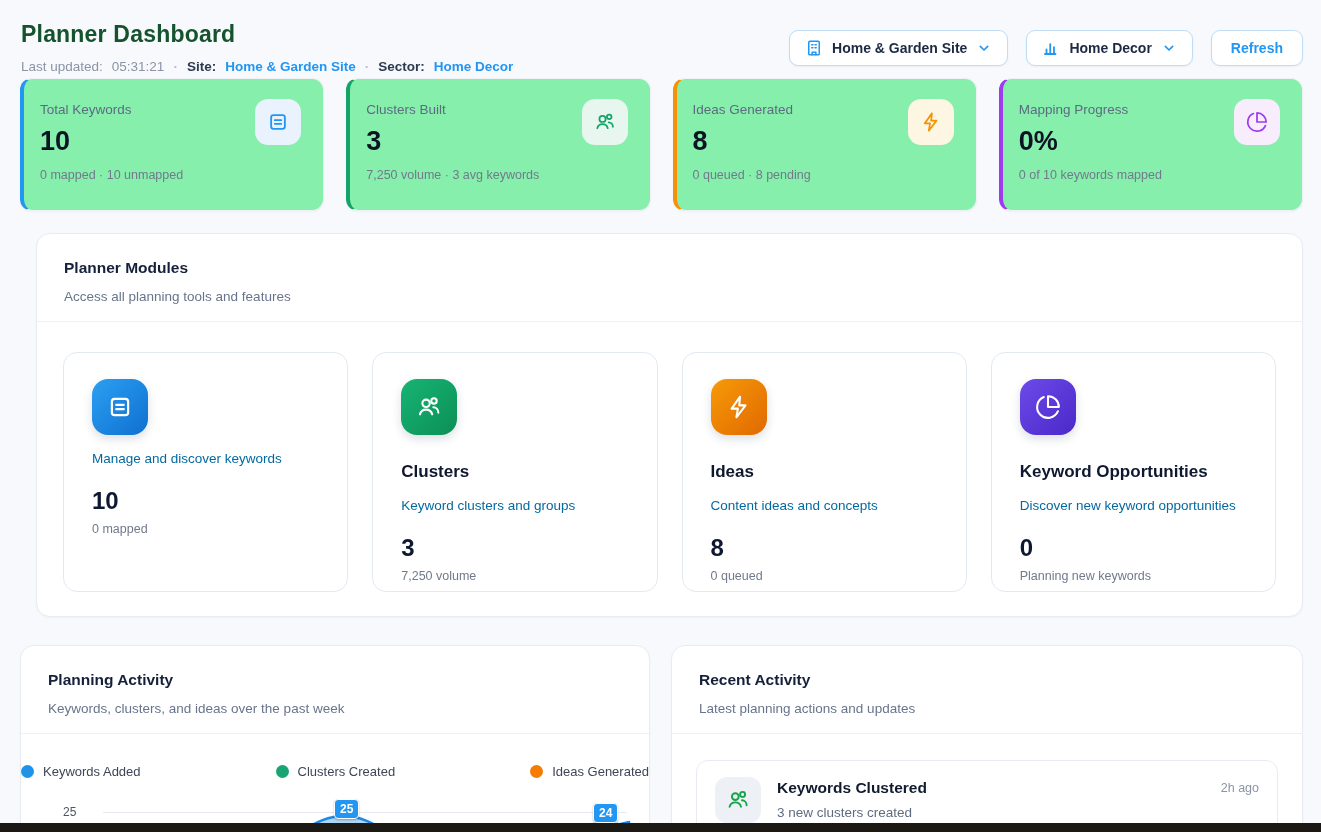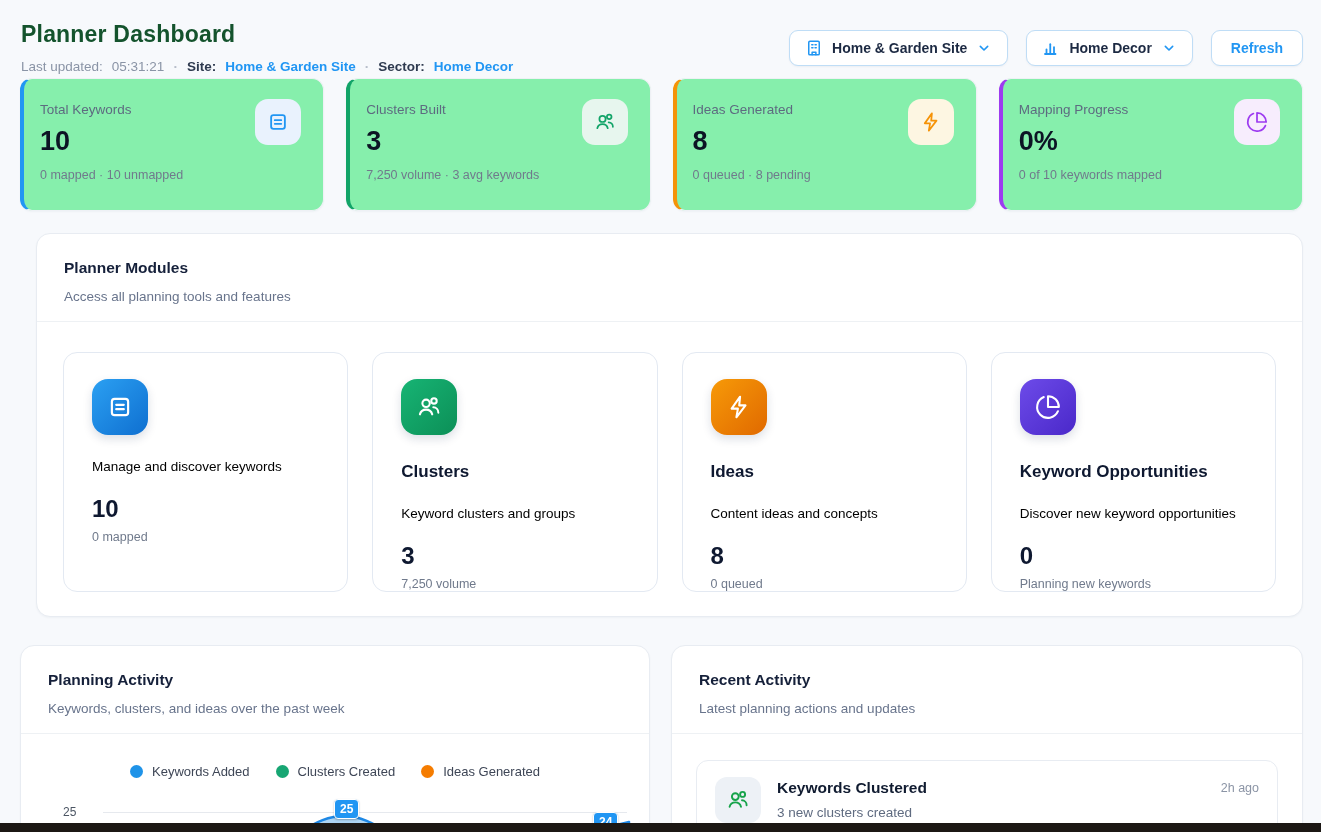--- a/index.html
+++ b/index.html
@@ -43,43 +43,43 @@
   .modules-grid { display:flex; gap:24px; padding:30px 26px 0; }
   .module-card { flex:1; height:240px; border:1px solid #e3e9f2; border-radius:14px; padding:26px 28px;
                  background:#fff; cursor:pointer; }
   .module-icon { width:56px; height:56px; border-radius:16px; display:grid; place-items:center; color:#fff;
                  box-shadow:0 4px 10px rgba(20,40,80,.15); }
   .grad-blue   { background:linear-gradient(135deg,#2ba0f2,#0f6fd0); }
   .grad-green  { background:linear-gradient(135deg,#17b474,#0c8f57); }
   .grad-orange { background:linear-gradient(135deg,#f79a08,#e06900); }
   .grad-purple { background:linear-gradient(135deg,#6d4be9,#4a28c9); }
   .module-title { margin-top:27px; font-size:17px; font-weight:800; color:#0e1830; }
-  .module-desc  { margin-top:24px; font-size:13.5px; color:#000000; }
+  .module-desc  { margin-top:16px; font-size:13.5px; color:#0369a1; }
   .module-value { margin-top:21px; font-size:24px; font-weight:800; color:#0e1830; }
   .module-sub   { margin-top:7px; font-size:12.5px; color:#707a8c; }
 
   
   .activity-panel { left:20px; top:645px; width:630px; height:280px; }
   .recent-panel   { left:671px; top:645px; width:632px; height:280px; }
 
-  .chart-legend { display:flex; justify-content:center; align-items:center; gap:26px; margin-top:30px; }
+  .chart-legend { display:flex; justify-content:space-between; align-items:center; gap:26px; margin-top:30px; }
   .legend-item { display:flex; align-items:center; gap:9px; font-size:13px; color:#3e4656; }
   .legend-dot { width:13px; height:13px; border-radius:50%; }
   .dot-blue   { background:#1f93e8; }
   .dot-green  { background:#17a673; }
   .dot-orange { background:#f57c00; }
 
   .chart-area { position:absolute; left:20px; right:12px; top:145px; height:115px; }
   .y-tick { position:absolute; left:22px; top:14px; font-size:12px; color:#4b5563; }
   .gridline { position:absolute; left:62px; right:10px; top:21px; height:1px; background:#e6e9ee; }
   .chart-svg { position:absolute; inset:0; width:100%; height:100%; }
   .point-badge { position:absolute; background:#2196f3; color:#fff; font-size:12px; font-weight:700;
                  padding:2px 5px; border-radius:4px; border:1px solid #fff; box-shadow:0 1px 2px rgba(0,0,0,.25); }
   .badge-25 { left:293px; top:8px; }
-  .badge-24 { left:552px; top:21px; }
+  .badge-24 { left:552px; top:12px; }
 
   .recent-list { padding:26px 24px 0; }
   .recent-item { display:flex; align-items:flex-start; gap:16px; border:1px solid #e8ecf2; border-radius:12px;
                  padding:16px 18px; background:#fff; cursor:pointer; }
   .recent-icon { width:46px; height:46px; border-radius:12px; background:#edf1f6; display:grid;
                  place-items:center; color:#16a34a; flex-shrink:0; }
   .recent-body { padding-top:2px; }
   .recent-title { font-size:15.5px; font-weight:800; color:#101b30; }
   .recent-desc { margin-top:8px; font-size:13.5px; color:#5f6b80; }
   .recent-time { margin-left:auto; font-size:12.5px; color:#8b94a5; padding-top:4px; }

